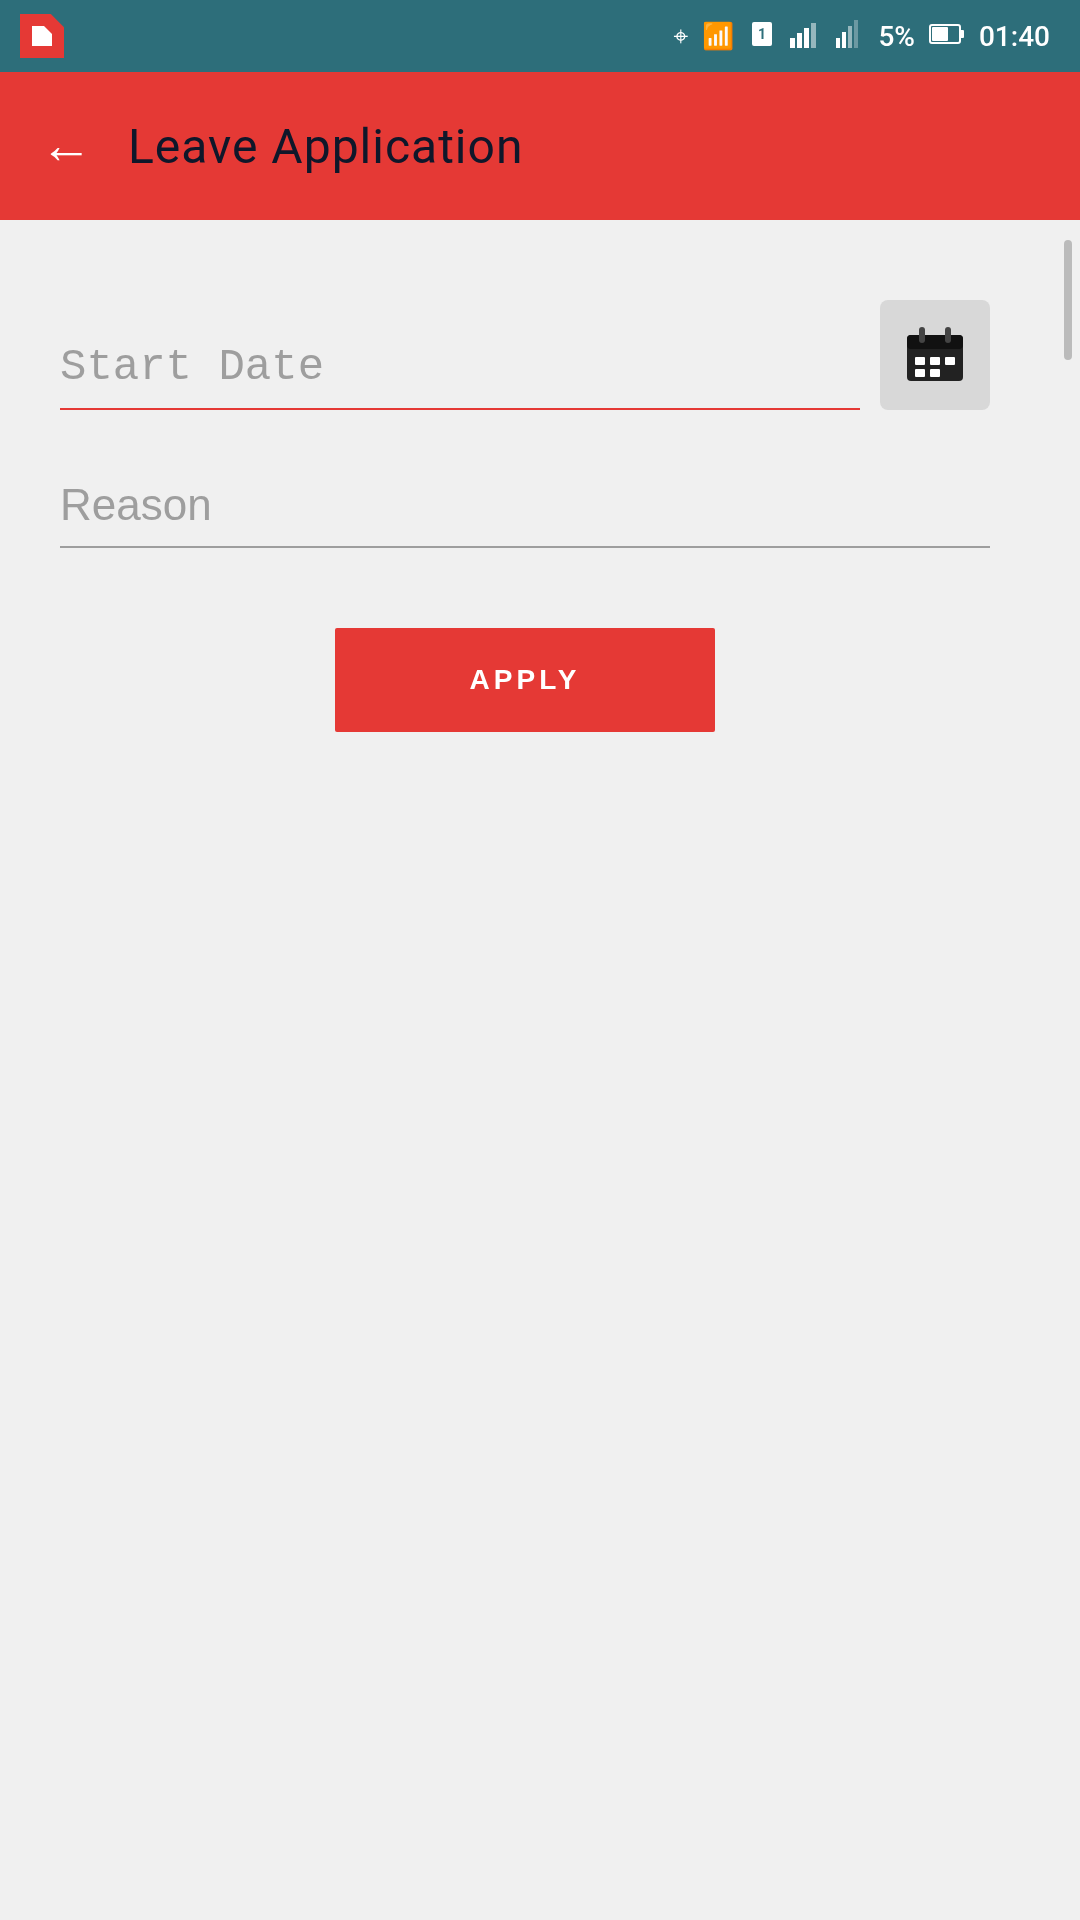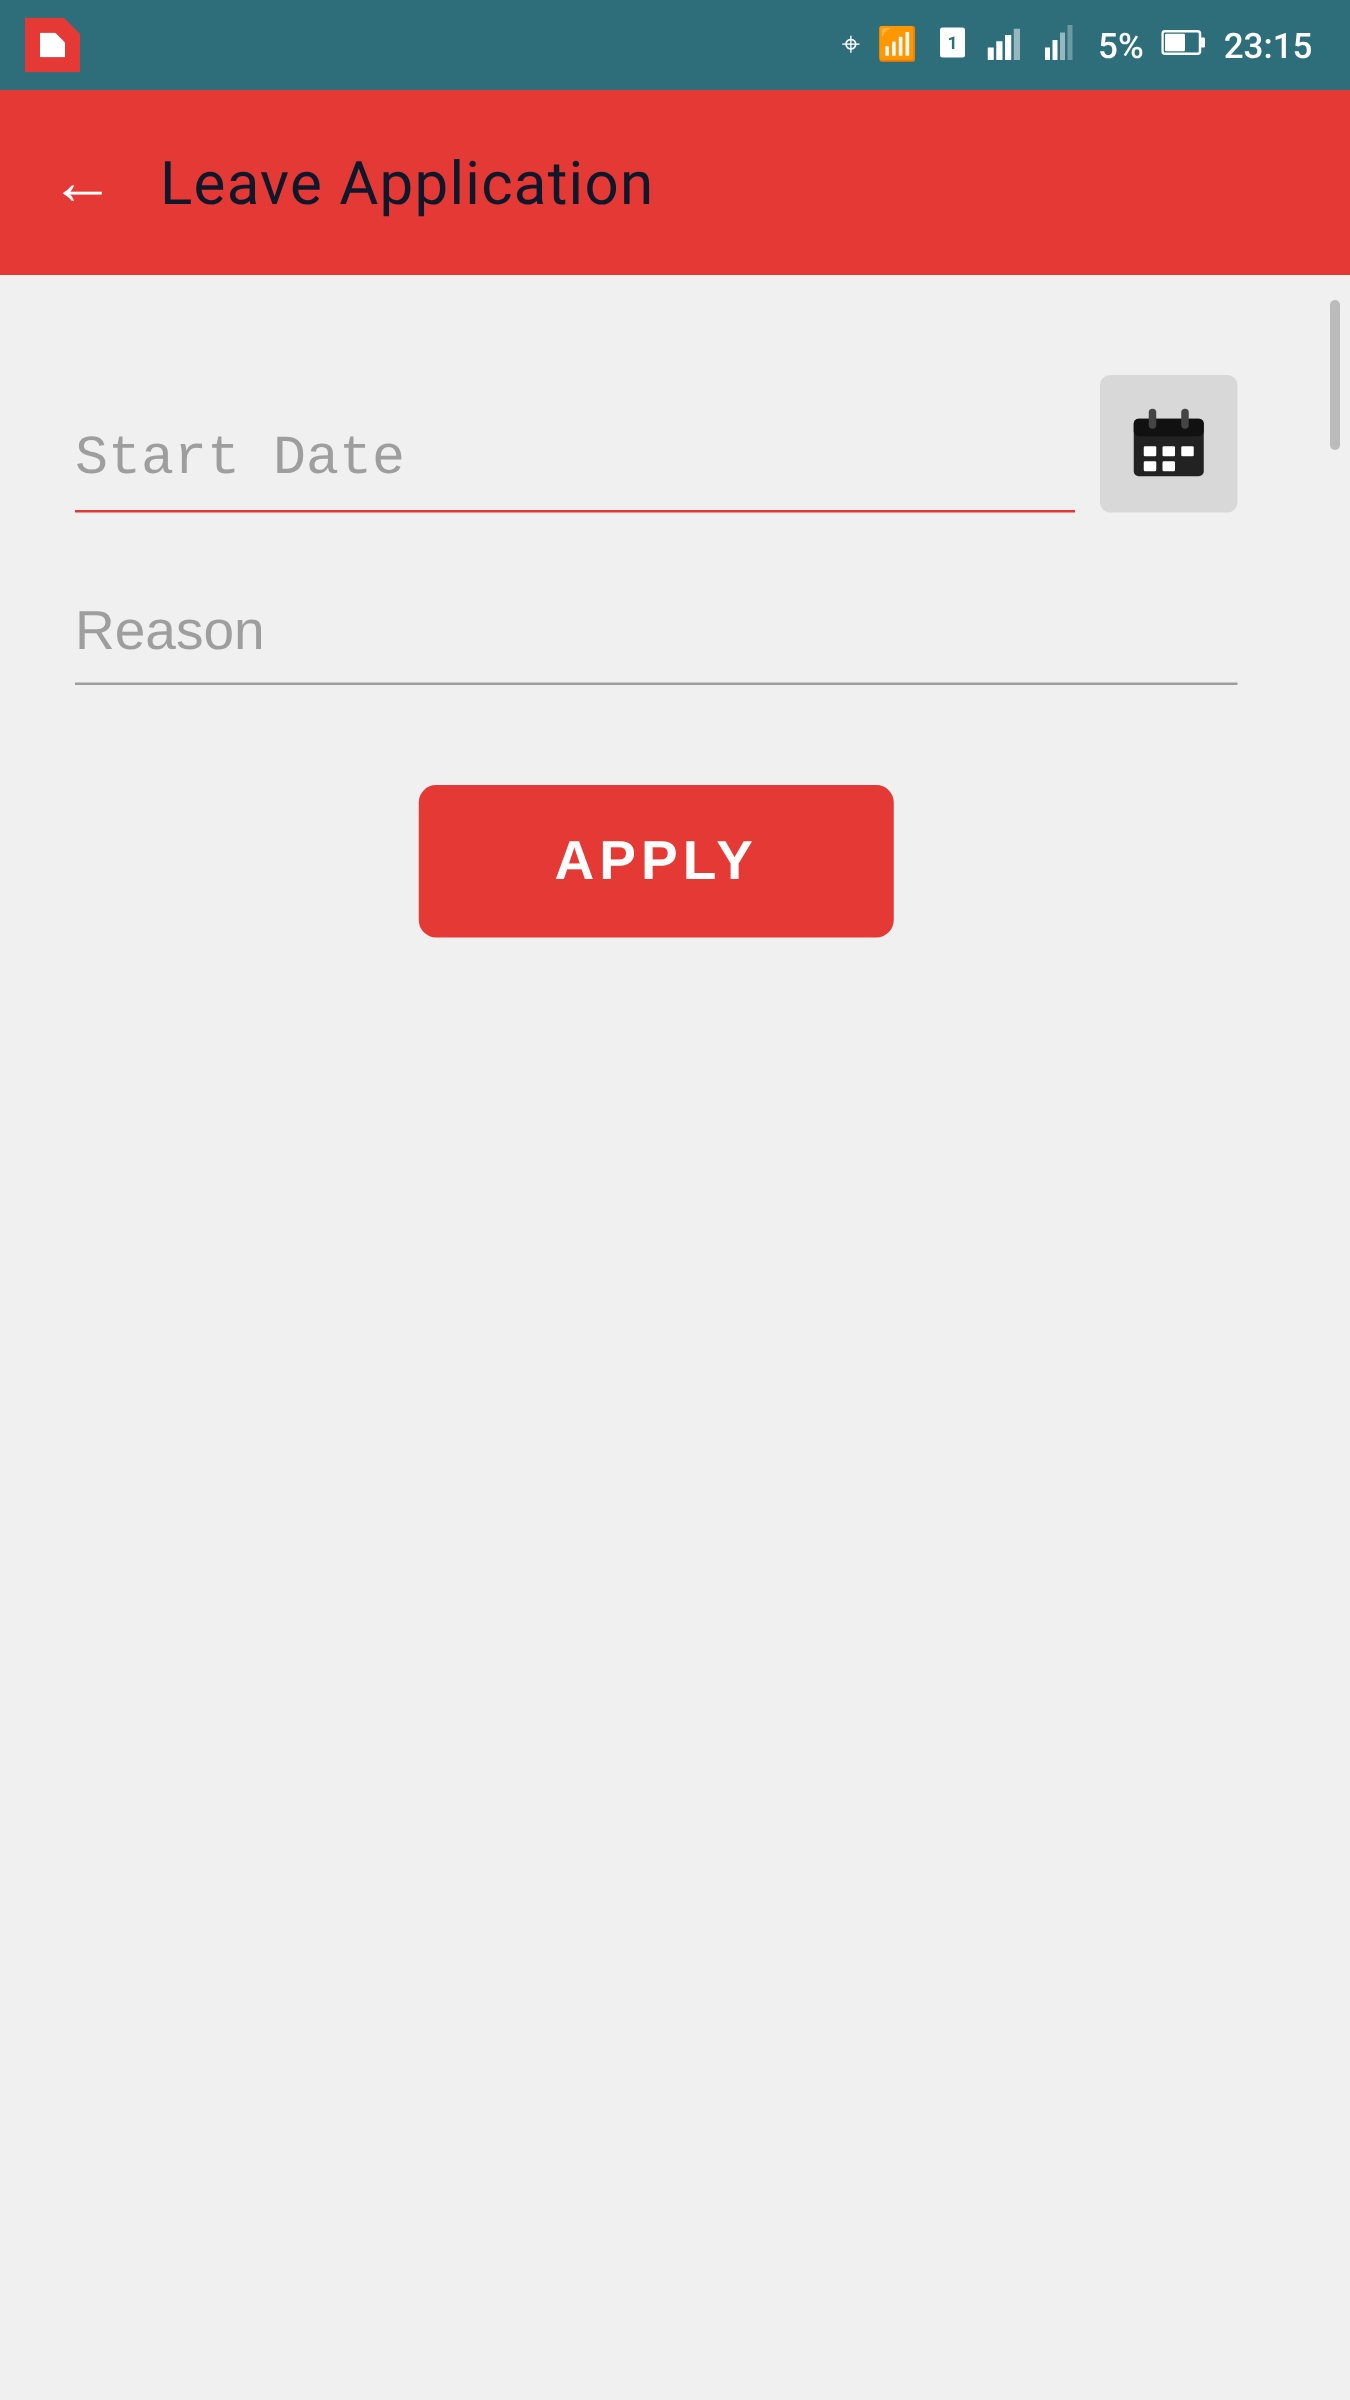--- a/index.html
+++ b/index.html
@@ -219,22 +219,22 @@
     .apply-btn-container {
       display: flex;
       justify-content: center;
       margin-top: 20px;
     }
 
     .apply-btn {
       background: #e53935;
       color: white;
       border: none;
-      border-radius: 14px;
-      font-size: 44px;
+      border-radius: 2px;
+      font-size: 28px;
       font-weight: 700;
       letter-spacing: 4px;
       padding: 36px 100px;
       cursor: pointer;
       min-width: 380px;
       text-align: center;
     }
   </style>
 </head>
 <body>
@@ -269,21 +269,21 @@
       </svg>
     </span>
     <span class="status-text">5%</span>
     <span class="icon-symbol">
       <svg width="36" height="28" viewBox="0 0 36 28" fill="none">
         <rect x="1" y="5" width="30" height="18" rx="2" stroke="white" stroke-width="2" fill="none"></rect>
         <rect x="3" y="7" width="16" height="14" fill="white" rx="1"></rect>
         <rect x="31" y="10" width="4" height="8" rx="1" fill="white"></rect>
       </svg>
     </span>
-    <span class="status-text">23:15</span>
+    <span class="status-text">01:40</span>
   </div>
 </div>
 
 <div class="app-bar">
   <span class="back-arrow">←</span>
   <span class="app-title">Leave Application</span>
 </div>
 
 <div class="main-content">
 

